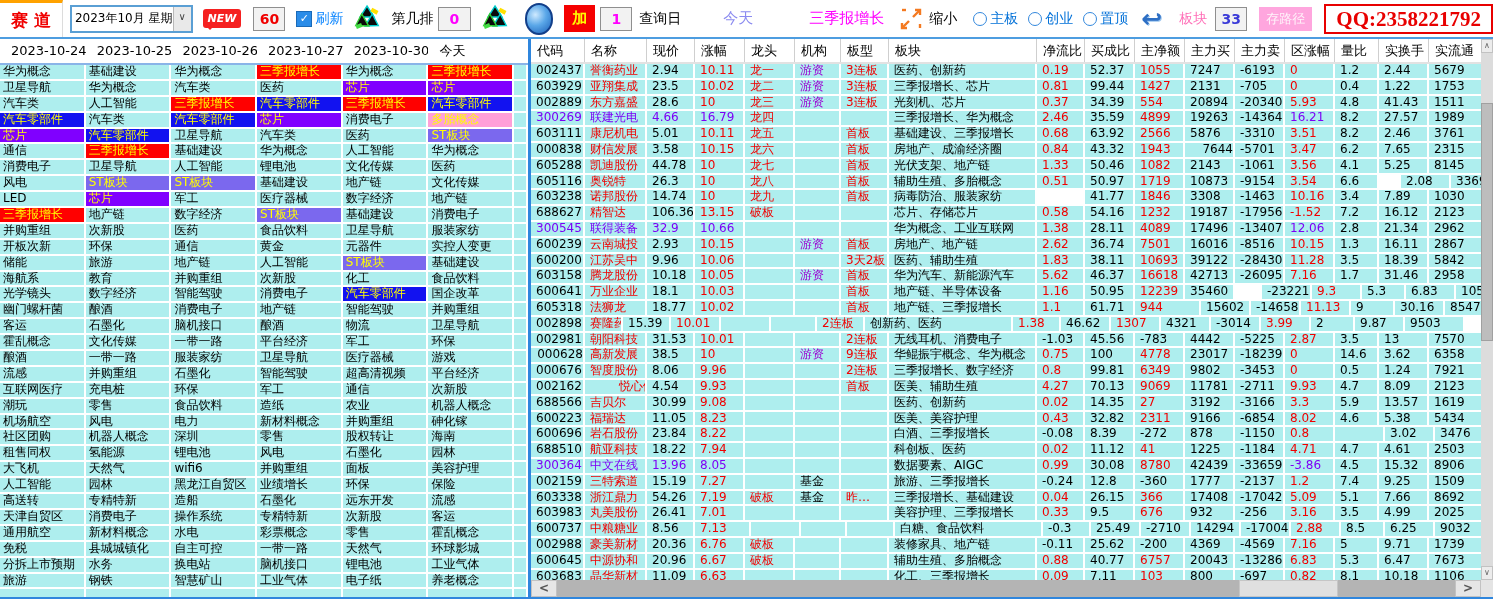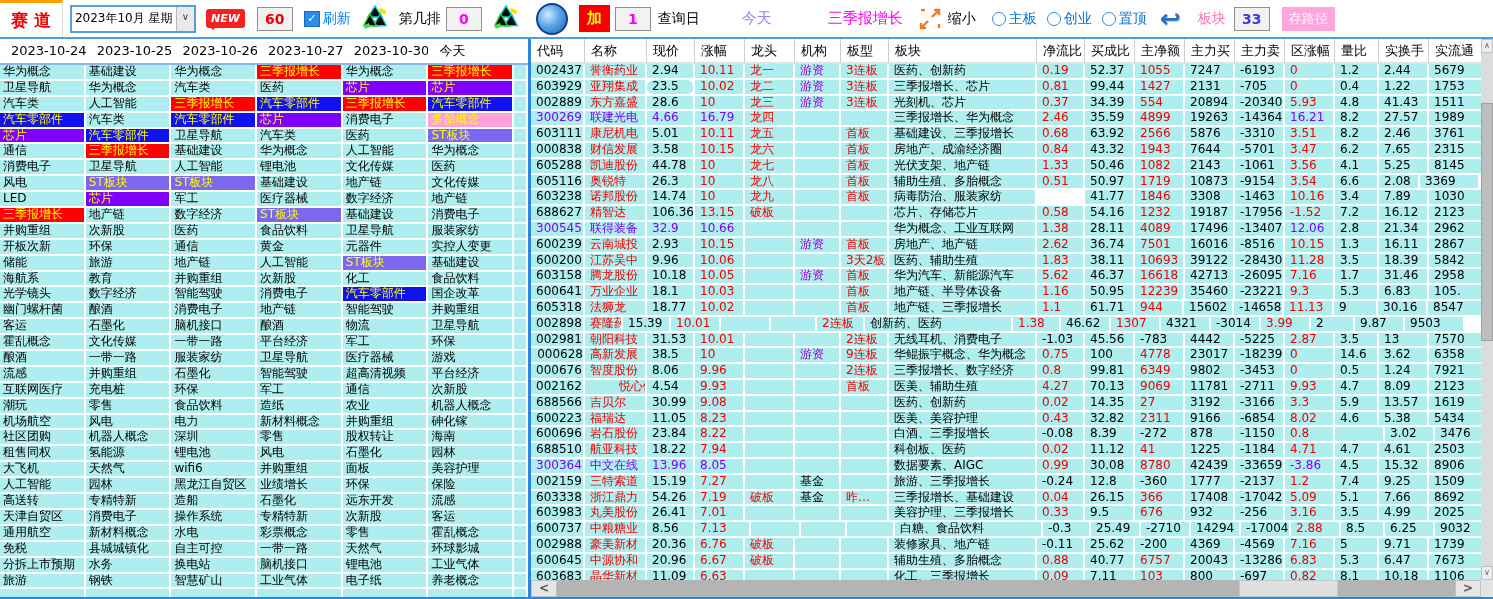--- a/index.html
+++ b/index.html
@@ -169,20 +169,21 @@
         </label>
       </div>
 
     <div class="backarrow">↩</div>
 
     <span class="pinklbl">板块</span>
     <div class="valbox blue">33</div>
 
     <div class="savepath">存路径</div>
 
+    <div class="qq">QQ:2358221792</div>
   </div>
 
   <div class="main">
     <div class="left-grid">
         <div class="gcol">
           <div class="ghead">2023-10-24</div>
           <div class="gcell">华为概念</div>
           <div class="gcell">卫星导航</div>
           <div class="gcell">汽车类</div>
           <div class="gcell hl" style="background: rgb(18, 18, 240);">汽车零部件</div>
@@ -478,21 +479,21 @@
             <div class="td c-buy" style="width: 50px;">7247</div>
             <div class="td c-sell" style="width: 50px;">-6193</div>
             <div class="td c-zone" style="width: 50px;">0</div>
             <div class="td c-vol" style="width: 44px;">1.2</div>
             <div class="td c-turn" style="width: 50px;">2.44</div>
             <div class="td c-flow" style="width: 60px;">5679</div>
           </div>
           <div class="trow">
             <div class="td c-code" style="width: 54px;">603929</div>
             <div class="td c-name" style="width: 62px;">亚翔集成</div>
-            <div class="td c-price" style="width: 48px; border-radius: 7px;">23.5</div>
+            <div class="td c-price" style="width: 48px;">23.5</div>
             <div class="td c-pct" style="width: 50px;">10.02</div>
             <div class="td c-dragon" style="width: 50px;">龙二</div>
             <div class="td c-inst" style="width: 46px;">游资</div>
             <div class="td c-btype" style="width: 48px;">3连板</div>
             <div class="td c-sector" style="width: 148px;">三季报增长、芯片</div>
             <div class="td c-netr" style="width: 48px;">0.81</div>
             <div class="td c-buyr" style="width: 50px;">99.44</div>
             <div class="td c-netamt" style="width: 50px;">1427</div>
             <div class="td c-buy" style="width: 50px;">2131</div>
             <div class="td c-sell" style="width: 50px;">-705</div>
@@ -563,21 +564,21 @@
             <div class="td c-name" style="width: 62px;">财信发展</div>
             <div class="td c-price" style="width: 48px;">3.58</div>
             <div class="td c-pct" style="width: 50px;">10.15</div>
             <div class="td c-dragon" style="width: 50px;">龙六</div>
             <div class="td c-inst" style="width: 46px;"></div>
             <div class="td c-btype" style="width: 48px;">首板</div>
             <div class="td c-sector" style="width: 148px;">房地产、成渝经济圈</div>
             <div class="td c-netr" style="width: 48px;">0.84</div>
             <div class="td c-buyr" style="width: 50px;">43.32</div>
             <div class="td c-netamt" style="width: 50px;">1943</div>
-            <div class="td c-buy" style="width: 50px;">7644</div>
+            <div class="td c-buy" style="width: 50px; text-align: right;">7644</div>
             <div class="td c-sell" style="width: 50px;">-5701</div>
             <div class="td c-zone" style="width: 50px;">3.47</div>
             <div class="td c-vol" style="width: 44px;">6.2</div>
             <div class="td c-turn" style="width: 50px;">7.65</div>
             <div class="td c-flow" style="width: 60px;">2315</div>
           </div>
           <div class="trow">
             <div class="td c-code" style="width: 54px;">605288</div>
             <div class="td c-name" style="width: 62px;">凯迪股份</div>
             <div class="td c-price" style="width: 48px;">44.78</div>
@@ -605,21 +606,21 @@
             <div class="td c-inst" style="width: 46px;"></div>
             <div class="td c-btype" style="width: 48px;">首板</div>
             <div class="td c-sector" style="width: 148px;">辅助生殖、多胎概念</div>
             <div class="td c-netr" style="width: 48px;">0.51</div>
             <div class="td c-buyr" style="width: 50px;">50.97</div>
             <div class="td c-netamt" style="width: 50px;">1719</div>
             <div class="td c-buy" style="width: 50px;">10873</div>
             <div class="td c-sell" style="width: 50px;">-9154</div>
             <div class="td c-zone" style="width: 50px;">3.54</div>
             <div class="td c-vol" style="width: 44px;">6.6</div>
-            <div class="td c-turn" style="width: 41px;">2.08</div>
+            <div class="td c-turn" style="width: 50px; margin-left: 22px;">2.08</div>
             <div class="td c-flow" style="width: 60px;">3369</div>
           </div>
           <div class="trow">
             <div class="td c-code" style="width: 54px;">603238</div>
             <div class="td c-name" style="width: 62px;">诺邦股份</div>
             <div class="td c-price" style="width: 48px;">14.74</div>
             <div class="td c-pct" style="width: 50px;">10</div>
             <div class="td c-dragon" style="width: 50px;">龙九</div>
             <div class="td c-inst" style="width: 46px;"></div>
             <div class="td c-btype" style="width: 48px;">首板</div>
@@ -735,38 +736,38 @@
             <div class="td c-price" style="width: 48px;">18.1</div>
             <div class="td c-pct" style="width: 50px;">10.03</div>
             <div class="td c-dragon" style="width: 50px;"></div>
             <div class="td c-inst" style="width: 46px;"></div>
             <div class="td c-btype" style="width: 48px;">首板</div>
             <div class="td c-sector" style="width: 148px;">地产链、半导体设备</div>
             <div class="td c-netr" style="width: 48px;">1.16</div>
             <div class="td c-buyr" style="width: 50px;">50.95</div>
             <div class="td c-netamt" style="width: 50px;">12239</div>
             <div class="td c-buy" style="width: 50px;">35460</div>
-            <div class="td c-sell" style="width: 50px;">-23221</div>
+            <div class="td c-sell" style="width: 50px; margin-left: 27px;">-23221</div>
             <div class="td c-zone" style="width: 50px;">9.3</div>
             <div class="td c-vol" style="width: 44px;">5.3</div>
             <div class="td c-turn" style="width: 50px;">6.83</div>
             <div class="td c-flow" style="width: 60px;">105.</div>
           </div>
           <div class="trow">
             <div class="td c-code" style="width: 54px;">605318</div>
             <div class="td c-name" style="width: 62px;">法狮龙</div>
             <div class="td c-price" style="width: 48px;">18.77</div>
             <div class="td c-pct" style="width: 50px;">10.02</div>
             <div class="td c-dragon" style="width: 50px;"></div>
             <div class="td c-inst" style="width: 46px;"></div>
             <div class="td c-btype" style="width: 48px;">首板</div>
             <div class="td c-sector" style="width: 148px;">地产链、三季报增长</div>
             <div class="td c-netr" style="width: 48px;">1.1</div>
             <div class="td c-buyr" style="width: 50px;">61.71</div>
-            <div class="td c-netamt" style="width: 49px;">944</div>
+            <div class="td c-netamt" style="width: 66px;">944</div>
             <div class="td c-buy" style="width: 50px;">15602</div>
             <div class="td c-sell" style="width: 50px;">-14658</div>
             <div class="td c-zone" style="width: 50px;">11.13</div>
             <div class="td c-vol" style="width: 44px;">9</div>
             <div class="td c-turn" style="width: 50px;">30.16</div>
             <div class="td c-flow" style="width: 60px;">8547</div>
           </div>
           <div class="trow">
             <div class="td c-code" style="width: 54px;">002898</div>
             <div class="td c-name" style="width: 38px;">赛隆药业</div>

